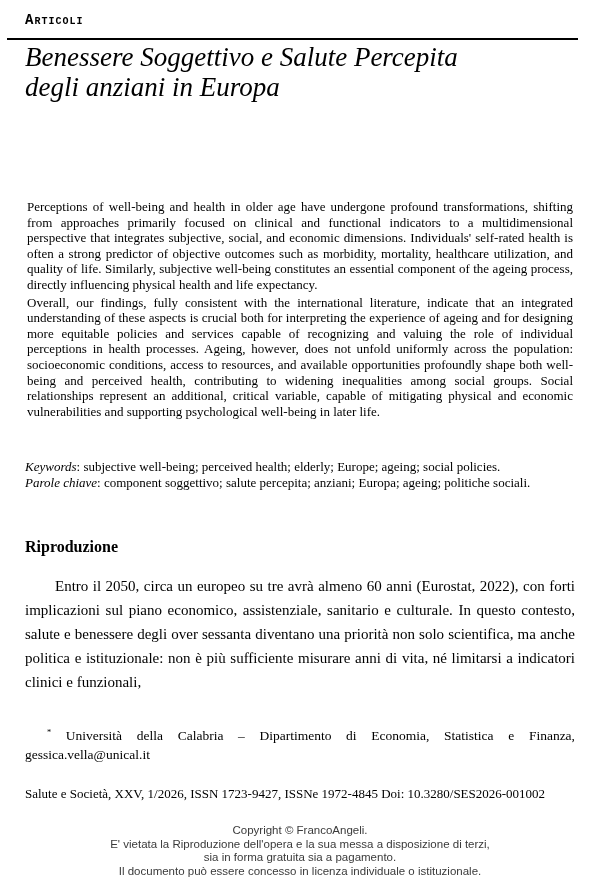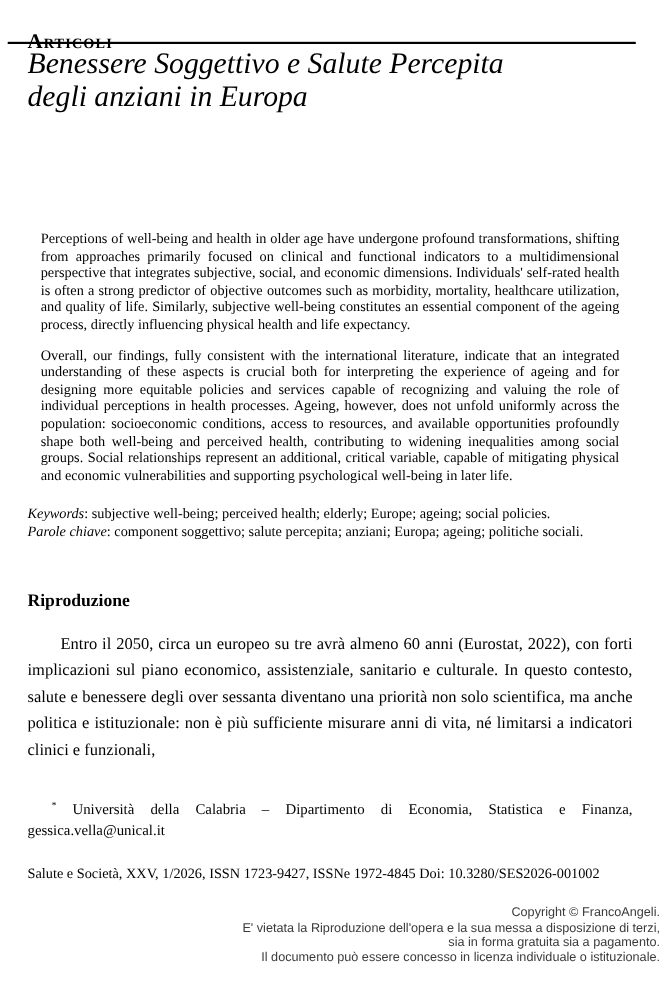--- a/index.html
+++ b/index.html
@@ -12,25 +12,26 @@
     width: 600px;
     height: 892px;
     background: #ffffff;
     color: #000000;
     font-family: "Liberation Serif", serif;
     overflow: hidden;
   }
   .section-label {
     position: absolute;
     left: 25px;
-    top: 28px;
-    font-size: 19px;
+    top: 12px;
+    font-size: 14px;
     font-weight: bold;
     font-variant: small-caps;
     letter-spacing: 1px;
+    font-family: Liberation Mono, monospace;
   }
   .rule {
     position: absolute;
     left: 7px;
     top: 38px;
     width: 571px;
     border-top: 2px solid #000000;
     height: 0;
   }
   .title {
@@ -57,21 +58,21 @@
   .abstract {
     position: absolute;
     left: 25px;
     top: 197px;
     width: 550px;
     font-size: 13px;
     line-height: 15.6px;
     text-align: justify;
   }
   .abstract p {
-    margin: 12px;
+    margin: 2px;
   }
   .keywords {
     position: absolute;
     left: 25px;
     top: 459px;
     width: 550px;
     font-size: 13px;
     line-height: 15.6px;
     text-align: justify;
   }
@@ -112,21 +113,21 @@
     width: 550px;
     font-size: 13px;
     white-space: nowrap;
     font-family: Liberation Serif, serif;
   }
   .copyright {
     position: absolute;
     left: 0;
     top: 824px;
     width: 600px;
-    text-align: right;
+    text-align: center;
     font-family: "Liberation Sans", sans-serif;
     font-size: 11.5px;
     line-height: 13.5px;
     color: #3a3a3a;
   }
   .copyright div {
     margin: 0;
   }
 </style>
 </head>

